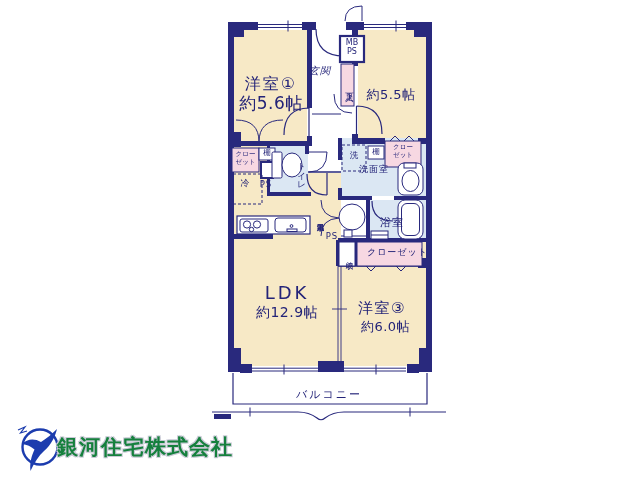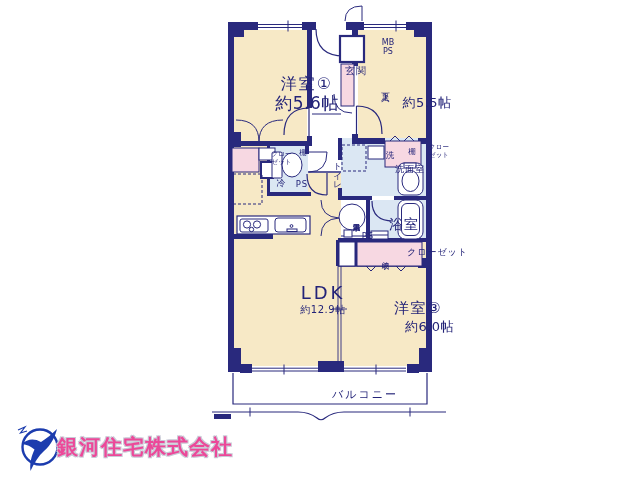--- a/index.html
+++ b/index.html
@@ -1,23 +1,23 @@
 <!DOCTYPE html>
 <html><head>
 <meta charset="utf-8">
 <style>
   html,body{margin:0;padding:0;background:#fff;}
   .stage{position:relative;width:640px;height:480px;background:#ffffff;overflow:hidden;
          font-family:"DejaVu Sans",sans-serif;}
   .stage svg{position:absolute;left:0;top:0;}
-  .lbl{position:absolute;color:#232378;text-align:center;line-height:1.05;white-space:nowrap;margin-left:36px;}
+  .lbl{position:absolute;color:#232378;text-align:center;line-height:1.05;white-space:nowrap;}
   .v{writing-mode:vertical-rl;text-orientation:upright;white-space:normal;line-height:1;}
   .two{line-height:1.1;}
   .company{position:absolute;left:57px;top:433px;width:200px;font-size:21px;font-weight:bold;
-           letter-spacing:1px;color:#ec4899;text-align:left;
+           letter-spacing:1px;color:#15803d;text-align:left;
            text-shadow:-1px -1px 0 #c9cad6,1px -1px 0 #c9cad6,-1px 1px 0 #c9cad6,1px 1px 0 #c9cad6,0 0 1px #c9cad6;}
 </style>
 </head>
 <body>
 
 <div class="stage">
 
 <svg width="640" height="480" viewBox="0 0 640 480">
 
   <g>
@@ -172,52 +172,52 @@
   <g>
     <circle cx="40" cy="447" r="17.5" fill="#ffffff" stroke="#1c3cae" stroke-width="2.4"></circle>
     <path d="M57 429 C52 434 47 438 41 442 C34 438 27 439 22 444 C27 444.5 31 446.5 34.5 449.5 C31.5 456 29.5 463 30.5 471 C34 463 38.5 456 44 451 C51 445 55 437 57 429 Z" fill="#1c3cae"></path>
     <path d="M18 430 L25 427 L20.5 433 L27 431" stroke="#1c3cae" stroke-width="1.2" fill="none"></path>
   </g>
 </svg>
 
   <div class="lbl" style="left:231px;top:76px;width:80px;font-size:16px;letter-spacing:2px;">洋室①</div>
   <div class="lbl" style="left:231px;top:95px;width:80px;font-size:17px;letter-spacing:.5px;">約5.6帖</div>
 
-  <div class="lbl" style="left:352px;top:96px;width:78px;font-size:13px;letter-spacing:.5px;">約5.5帖</div>
+  <div class="lbl" style="left:352px;top:88px;width:78px;font-size:13px;letter-spacing:.5px;">約5.5帖</div>
 
   <div class="lbl" style="left:237px;top:284px;width:100px;font-size:18px;letter-spacing:3px;">LDK</div>
-  <div class="lbl" style="left:227px;top:305px;width:120px;font-size:10px;letter-spacing:.5px;">約12.9帖</div>
+  <div class="lbl" style="left:227px;top:305px;width:120px;font-size:14px;letter-spacing:.5px;">約12.9帖</div>
 
   <div class="lbl" style="left:342px;top:301px;width:80px;font-size:15px;letter-spacing:1.5px;">洋室③</div>
-  <div class="lbl" style="left:361px;top:320px;width:65px;font-size:13px;letter-spacing:.5px;">約6.0帖</div>
+  <div class="lbl" style="left:353px;top:320px;width:65px;font-size:13px;letter-spacing:.5px;">約6.0帖</div>
 
   <div class="lbl" style="left:277px;top:389px;width:104px;font-size:11px;letter-spacing:2px;">バルコニー</div>
-  <div class="lbl" style="left:302px;top:66px;width:36px;font-size:10px;letter-spacing:1px;">玄関</div>
+  <div class="lbl" style="left:302px;top:66px;width:36px;font-size:10px;letter-spacing:1px;font-style:italic;">玄関</div>
 
   <div class="lbl" style="left:340px;top:39px;width:24px;font-size:8px;">MB</div>
   <div class="lbl" style="left:340px;top:48px;width:24px;font-size:8px;">PS</div>
 
   <div class="lbl v" style="left:342px;top:67px;width:12px;height:38px;font-size:8.5px;">下足入</div>
 
   <div class="lbl two" style="left:232px;top:151px;width:27px;font-size:6.5px;">クロー</div>
   <div class="lbl two" style="left:232px;top:159px;width:27px;font-size:6.5px;">ゼット</div>
   <div class="lbl" style="left:259px;top:149px;width:16px;font-size:7.5px;">棚</div>
 
   <div class="lbl v" style="left:294px;top:151px;width:12px;height:40px;font-size:8.5px;">トイレ</div>
   <div class="lbl" style="left:233px;top:179px;width:24px;font-size:9px;">冷</div>
   <div class="lbl" style="left:253px;top:180px;width:26px;font-size:8.5px;letter-spacing:1px;">PS</div>
 
   <div class="lbl" style="left:342px;top:151px;width:24px;font-size:8.5px;">洗</div>
   <div class="lbl" style="left:368px;top:148px;width:16px;font-size:7.5px;">棚</div>
   <div class="lbl two" style="left:385px;top:144px;width:36px;font-size:6.5px;">クロー</div>
   <div class="lbl two" style="left:385px;top:152px;width:36px;font-size:6.5px;">ゼット</div>
 
   <div class="lbl" style="left:344px;top:165px;width:60px;font-size:9px;letter-spacing:1px;">洗面室</div>
-  <div class="lbl" style="left:353px;top:217px;width:28px;font-size:14px;letter-spacing:1px;">浴室</div>
+  <div class="lbl" style="left:378px;top:217px;width:28px;font-size:11px;letter-spacing:1px;">浴室</div>
 
   <div class="lbl v" style="left:313px;top:195px;width:11px;height:46px;font-size:7.5px;">電気温水器</div>
   <div class="lbl" style="left:320px;top:232px;width:24px;font-size:8.5px;letter-spacing:1px;">PS</div>
 
   <div class="lbl v" style="left:341px;top:245px;width:12px;height:22px;font-size:7.5px;">収納</div>
-  <div class="lbl" style="left:364px;top:248px;width:75px;font-size:9px;letter-spacing:1px;">クローゼット</div>
+  <div class="lbl" style="left:353px;top:248px;width:75px;font-size:9px;letter-spacing:1px;text-align:right;">クローゼット</div>
 
   <div class="company">銀河住宅株式会社</div>
 </div>
 
 </body></html>

